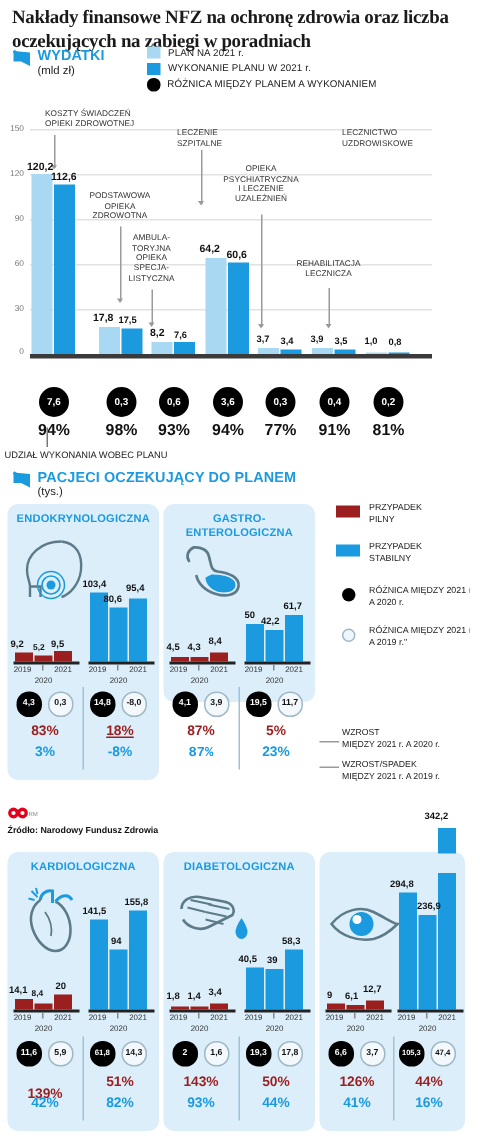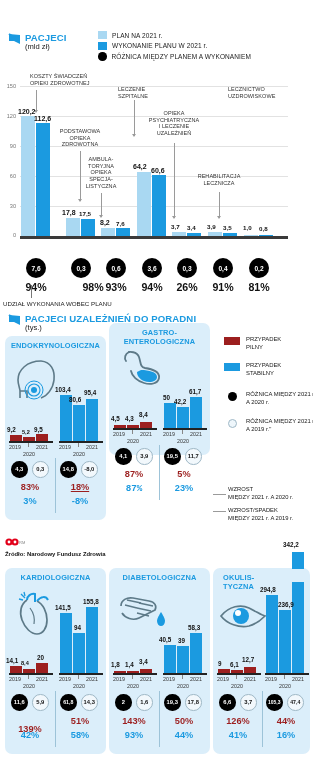--- a/index.html
+++ b/index.html
@@ -133,27 +133,28 @@
 
   
   .src { position: absolute; left: 5px; top: 551px; font-size: 5.9px; font-weight: bold; color: #111; }
   .logo { position: absolute; left: 5px; top: 538px; }
 </style>
 </head>
 <body>
 
 <div class="page">
 
+  <div class="title">Nakłady finansowe NFZ na ochronę zdrowia oraz liczba oczekujących na zabiegi w poradniach</div>
 
   <div class="sect" style="left:8px; top:32px; width:90px;">
     <svg class="arrow" viewBox="0 0 13 12">
       <path d="M1 1 L1 8 L6 8 L12 11 L12 2 Z" fill="#1b9ae0"></path>
       <path d="M1 1 L7 5" stroke="#1b9ae0" stroke-width="2" fill="none"></path>
     </svg>
-    <div class="sname">PACJECI</div>
+    <div class="sname">WYDATKI</div>
     <div class="sunit">(mld zł)</div>
   </div>
 
   <div class="legend-top">
     <div class="lrow">
       <span class="lsw" style="background:#a9d8f2"></span>
       <span class="ltx">PLAN NA 2021 r.</span>
     </div>
     <div class="lrow">
       <span class="lsw" style="background:#1b9ae0"></span>
@@ -239,36 +240,36 @@
   <div class="cirrow">
     <div class="cir" style="left:26px;">7,6</div>
     <div class="cir" style="left:71px;">0,3</div>
     <div class="cir" style="left:106px;">0,6</div>
     <div class="cir" style="left:142px;">3,6</div>
     <div class="cir" style="left:177px;">0,3</div>
     <div class="cir" style="left:213px;">0,4</div>
     <div class="cir" style="left:249px;">0,2</div>
 
     <div class="pct" style="left:19px;">94%</div>
-    <div class="pct" style="left:76px;">98%</div>
+    <div class="pct" style="left:64px;">98%</div>
     <div class="pct" style="left:99px;">93%</div>
     <div class="pct" style="left:135px;">94%</div>
-    <div class="pct" style="left:170px;">26%</div>
+    <div class="pct" style="left:170px;">77%</div>
     <div class="pct" style="left:206px;">91%</div>
     <div class="pct" style="left:242px;">81%</div>
   </div>
   <div class="udz-tick"></div>
   <div class="udz">UDZIAŁ WYKONANIA WOBEC PLANU</div>
 
   <div class="sect" style="left:8px; top:313px; width:200px;">
     <svg class="arrow" viewBox="0 0 13 12">
       <path d="M1 1 L1 8 L6 8 L12 11 L12 2 Z" fill="#1b9ae0"></path>
       <path d="M1 1 L7 5" stroke="#1b9ae0" stroke-width="2" fill="none"></path>
     </svg>
-    <div class="sname">PACJECI UZALEŻNIEŃ DO PORADNI</div>
+    <div class="sname">PACJECI OCZEKUJĄCY DO PLANEM</div>
     <div class="sunit">(tys.)</div>
   </div>
 
   <div class="legend-pat">
     <div class="plrow" style="top:0;">
       <span class="plsw" style="background:#9c1f1f"></span>
       <span class="pltx">PRZYPADEK<br>PILNY</span>
     </div>
     <div class="plrow" style="top:26px;">
       <span class="plsw" style="background:#1b9ae0"></span>
@@ -330,21 +331,21 @@
     <div class="dblk solid" style="left:55px; top:125px;">14,8</div>
     <div class="dblk open" style="left:76px; top:125px;">-8,0</div>
 
     <div class="gp" style="left:4px; top:146px;">83%</div>
     <div class="gp2" style="left:4px; top:160px;">3%</div>
     <div class="gp" style="left:54px; top:146px;text-decoration:underline;">18%</div>
     <div class="gp2" style="left:54px; top:160px;">-8%</div>
     <div class="divider" style="left:50px; top:122px; height:55px;"></div>
   </div>
 
-  <div class="panel" style="left:109px; top:323px; width:101px; height:132px;">
+  <div class="panel" style="left:109px; top:336px; width:101px; height:132px;">
     <div class="ptitle">GASTRO-<br>ENTEROLOGICZNA</div>
     <svg style="position:absolute;left:10px;top:26px;" width="48" height="38" viewBox="0 0 48 38">
       <path d="M10 3 C10 3 18 2 20 8 C22 14 21 18 26 19 C34 20 41 23 40 29 C39 35 31 36 25 34 C18 32 13 27 12 22" fill="none" stroke="#5d7a88" stroke-width="1.8" stroke-linecap="round"></path>
       <path d="M22 21 C30 21 38 23 38 28 C38 33 30 34 25 32 C20 30 18 26 18 23 Z" fill="#1b9ae0"></path>
       <path d="M10 3 C6 5 5 9 7 12" fill="none" stroke="#5d7a88" stroke-width="1.8" stroke-linecap="round"></path>
     </svg>
     <div class="pb urgent" style="left:5px; width:12px; height:3.4px; top:101.6px;"></div>
     <div class="pb urgent" style="left:18px; width:12px; height:3.2px; top:101.8px;"></div>
     <div class="pb urgent" style="left:31px; width:12px; height:6px; top:99px;"></div>
     <div class="pbl" style="left:2px; top:92px;">4,5</div>
@@ -417,21 +418,21 @@
     <div class="yr" style="left:80px; top:108px;">2021</div>
     <div class="ytick" style="left:73px; top:107px;"></div>
     <div class="yrmid" style="left:65px; top:115px;">2020</div>
     <div class="dblk solid" style="left:6px; top:126px;">11,6</div>
     <div class="dblk open" style="left:27px; top:126px;">5,9</div>
     <div class="dblk solid" style="left:55px; top:126px; font-size:5.2px;">61,8</div>
     <div class="dblk open" style="left:76px; top:126px;">14,3</div>
     <div class="gp" style="left:4px; top:156px;">139%</div>
     <div class="gp2" style="left:4px; top:162px;">42%</div>
     <div class="gp" style="left:54px; top:148px;">51%</div>
-    <div class="gp2" style="left:54px; top:162px;">58%</div>
+    <div class="gp2" style="left:54px; top:162px;">82%</div>
     <div class="divider" style="left:50px; top:123px; height:56px;"></div>
   </div>
 
   <div class="panel" style="left:109px; top:568px; width:101px; height:186px;">
     <div class="ptitle">DIABETOLOGICZNA</div>
     <svg style="position:absolute;left:8px;top:24px;" width="52" height="42" viewBox="0 0 52 42">
       <path d="M4 14 C4 8 10 5 16 6 L32 9 C38 10 40 14 38 18 L22 26 C16 29 8 26 5 21" fill="none" stroke="#5d7a88" stroke-width="1.7" stroke-linejoin="round"></path>
       <path d="M22 11 L36 14 M20 16 L34 19 M20 21 L32 24" stroke="#5d7a88" stroke-width="1.3"></path>
       <path d="M10 8 L24 11 M8 13 L20 16" stroke="#5d7a88" stroke-width="1.3"></path>
       <path d="M44 20 C44 20 48 26 48 29 C48 32 46 34 44 34 C42 34 40 32 40 29 C40 26 44 20 44 20 Z" fill="#1b9ae0"></path>
@@ -463,21 +464,20 @@
     <div class="dblk solid" style="left:55px; top:126px;">19,3</div>
     <div class="dblk open" style="left:76px; top:126px;">17,8</div>
     <div class="gp" style="left:4px; top:148px;">143%</div>
     <div class="gp2" style="left:4px; top:162px;">93%</div>
     <div class="gp" style="left:54px; top:148px;">50%</div>
     <div class="gp2" style="left:54px; top:162px;">44%</div>
     <div class="divider" style="left:50px; top:123px; height:56px;"></div>
   </div>
 
   <div class="panel" style="left:213px; top:568px; width:97px; height:186px;">
-    <div class="ptitle" style="text-align:left; left:10px; width:60px;">OKULIS-<br>TYCZNA</div>
     <svg style="position:absolute;left:6px;top:34px;" width="48" height="28" viewBox="0 0 48 28">
       <path d="M2 14 C10 4 22 2 30 6 C38 10 44 14 46 14 C44 16 38 22 30 24 C20 26 8 22 2 14 Z" fill="none" stroke="#5d7a88" stroke-width="1.7"></path>
       <circle cx="22" cy="14" r="8" fill="#1b9ae0"></circle>
       <circle cx="19" cy="11" r="3" fill="#ffffff"></circle>
     </svg>
     <div class="pb urgent" style="left:5px; width:12px; height:4.2px; top:100.8px;"></div>
     <div class="pb urgent" style="left:18px; width:12px; height:3px; top:102px;"></div>
     <div class="pb urgent" style="left:31px; width:12px; height:6px; top:99px;"></div>
     <div class="pbl" style="left:5px; top:92px;">9</div>
     <div class="pbl" style="left:17px; top:93px;">6,1</div>

